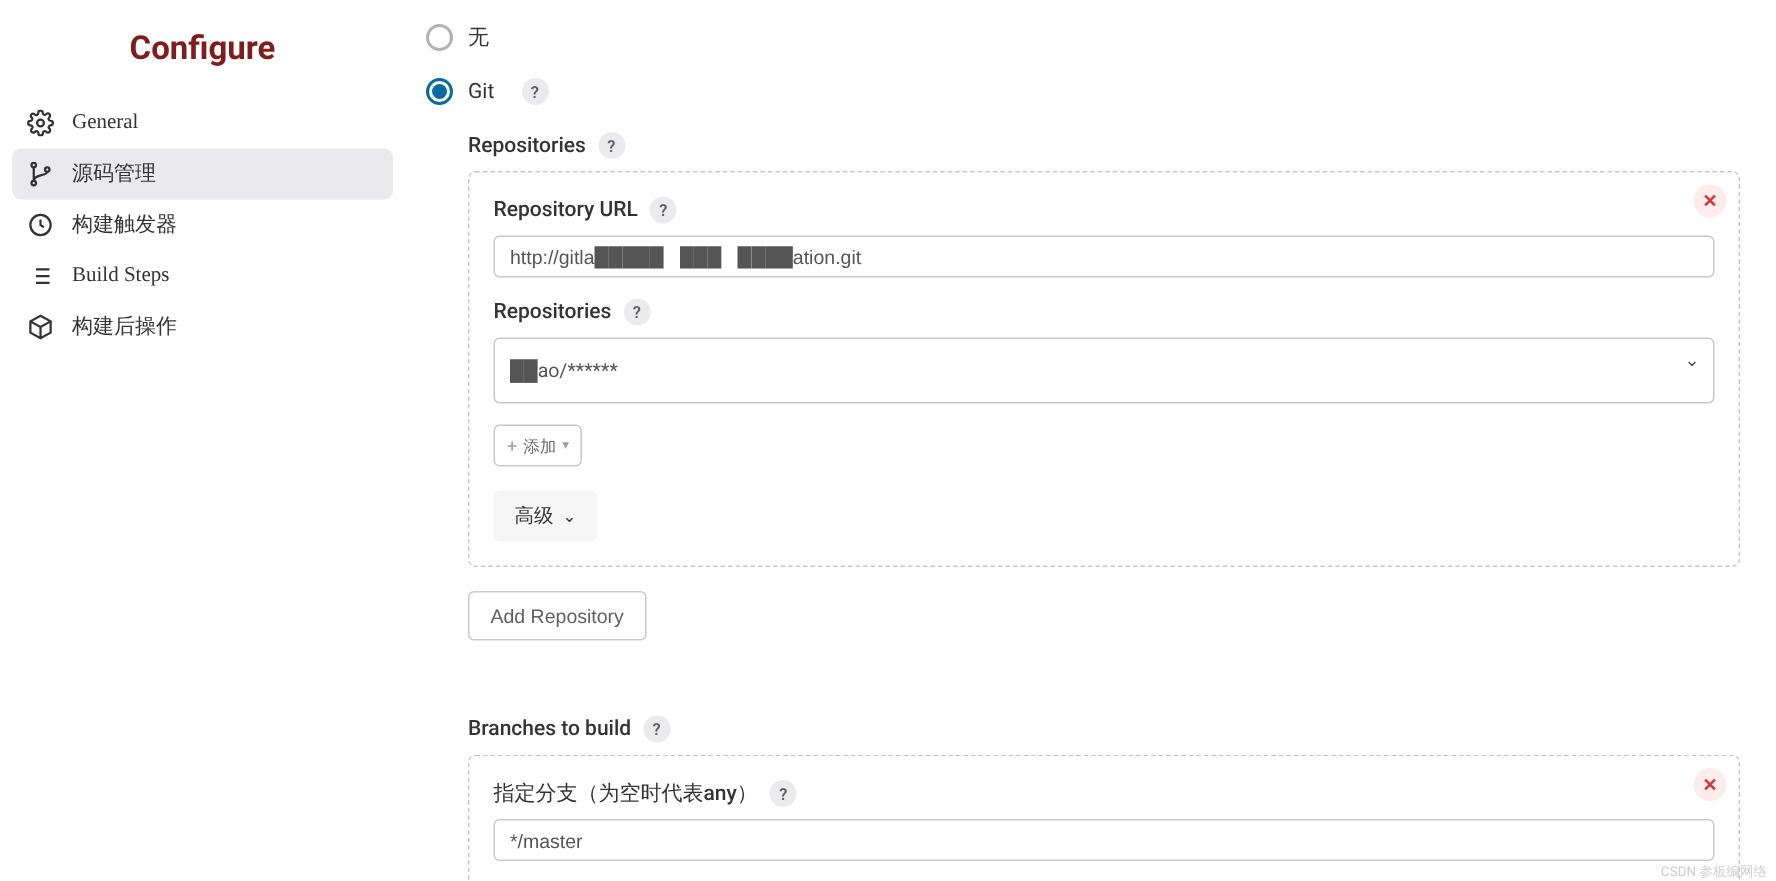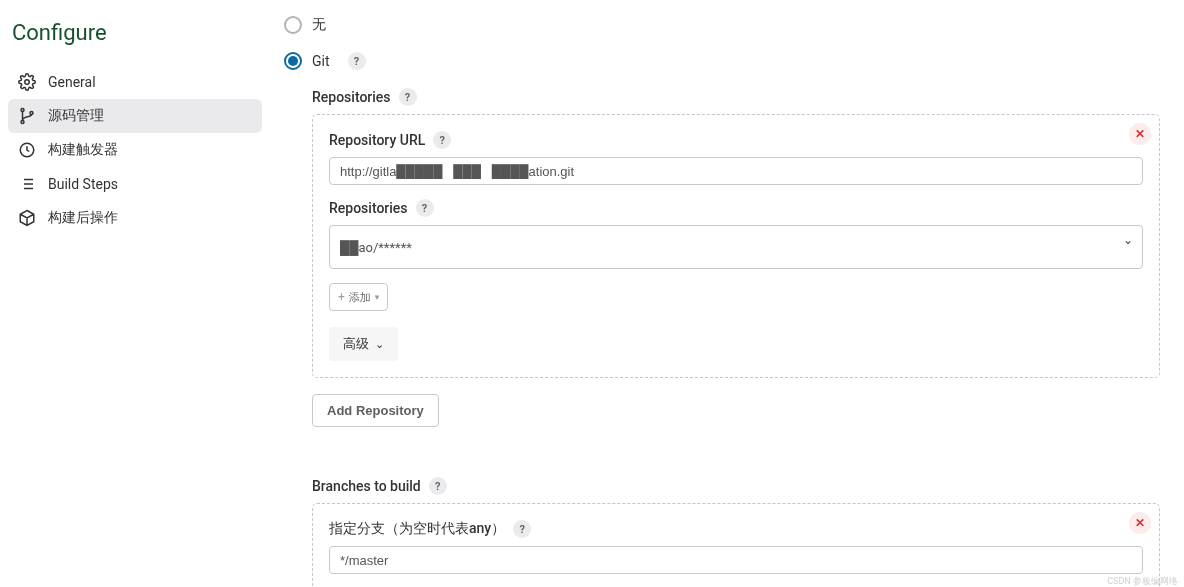--- a/index.html
+++ b/index.html
@@ -1,20 +1,20 @@
 <!DOCTYPE html>
 <html><head>
 <meta charset="utf-8">
 <style>
 * { box-sizing: border-box; margin: 0; padding: 0; }
 body { font-family: -apple-system, BlinkMacSystemFont, "Segoe UI", Roboto, sans-serif; font-size: 14px; color: #333; background: #fff; width: 1184px; }
 .layout { display: flex; }
 .sidebar { width: 270px; padding: 12px 8px; }
-.page-title { font-size: 22px; font-weight: 400; padding: 8px 4px 20px 4px; color: #14532d; }
-.sidebar-item { display: flex; align-items: center; gap: 12px; padding: 8px 10px; border-radius: 6px; cursor: pointer; color: #333; }
+.page-title { font-size: 22px; font-weight: 700; padding: 8px 4px 20px 4px; color: #7f1d1d; text-align: center; }
+.sidebar-item { display: flex; align-items: center; gap: 12px; padding: 8px 10px; border-radius: 6px; cursor: pointer; color: #333; font-family: Liberation Serif, serif; }
 .sidebar-item.active { background: #eaeaec; font-weight: 500; }
 .icon { width: 18px; height: 18px; display: inline-flex; align-items: center; justify-content: center; color: #333; }
 .icon svg { width: 18px; height: 18px; stroke: currentColor; fill: none; stroke-width: 2; }
 .main { flex: 1; padding: 16px 24px 16px 14px; }
 .radio-row { display: flex; align-items: center; gap: 10px; margin-bottom: 18px; }
 .radio-outer { width: 18px; height: 18px; border: 2px solid #b3b3b3; border-radius: 50%; display: flex; align-items: center; justify-content: center; cursor: pointer; }
 .radio-outer.selected { border-color: #0b6aa2; }
 .radio-inner { width: 10px; height: 10px; background: #0b6aa2; border-radius: 50%; }
 .help { width: 18px; height: 18px; border-radius: 50%; background: #ebebee; color: #5f5f5f; font-size: 11px; display: inline-flex; align-items: center; justify-content: center; cursor: pointer; margin-left: 8px; font-weight: 600; }
 .section { margin-left: 28px; }
@@ -22,21 +22,21 @@
 .dashed-block { border: 1px dashed #c5c5c5; border-radius: 5px; padding: 16px; margin-bottom: 16px; position: relative; }
 .remove-btn { position: absolute; top: 8px; right: 8px; width: 22px; height: 22px; border-radius: 50%; background: #fcecec; color: #d43737; display: flex; align-items: center; justify-content: center; font-size: 12px; cursor: pointer; font-weight: 600; }
 .field-label { font-weight: 500; margin-bottom: 8px; display: flex; align-items: center; color: #333; }
 .text-input { width: 100%; height: 28px; border: 1px solid #c9c9c9; border-radius: 4px; padding: 0 10px; font-size: 13px; color: #555; }
 .select-wrap { position: relative; width: 100%; margin-bottom: 14px; }
 .select { width: 100%; height: 44px; border: 1px solid #c9c9c9; border-radius: 4px; padding: 0 10px; font-size: 13px; color: #555; display: flex; align-items: center; cursor: pointer; }
 .chev { position: absolute; right: 10px; top: 8px; font-size: 12px; color: #444; pointer-events: none; }
 .mini-btn { border: 1px solid #c9c9c9; border-radius: 4px; padding: 6px 8px; font-size: 11px; color: #6a6a6a; cursor: pointer; display: inline-flex; align-items: center; gap: 4px; line-height: 1.2; }
 .mini-btn .plus { font-size: 12px; color: #a0a0a0; }
 .adv-btn { border: 0; background: #f6f6f6; border-radius: 4px; padding: 8px 14px; font-size: 13px; color: #333; cursor: pointer; display: inline-flex; align-items: center; gap: 6px; margin-top: 16px; }
-.add-btn { border: 1px solid #c9c9c9; border-radius: 4px; padding: 8px 14px; font-size: 13px; color: #606060; background: #fff; cursor: pointer; font-weight: 700; }
+.add-btn { border: 1px solid #c9c9c9; border-radius: 4px; padding: 8px 14px; font-size: 13px; color: #606060; background: #fff; cursor: pointer; font-weight: 400; }
 .gap14 { margin-bottom: 14px; }
 .watermark { position: fixed; right: 6px; bottom: -1px; font-size: 9px; color: #cfcfcf; margin-left: 20px; }
 </style>
 </head>
 <body>
 
 <div class="layout">
   <aside class="sidebar">
     <div class="page-title">Configure</div>
 

